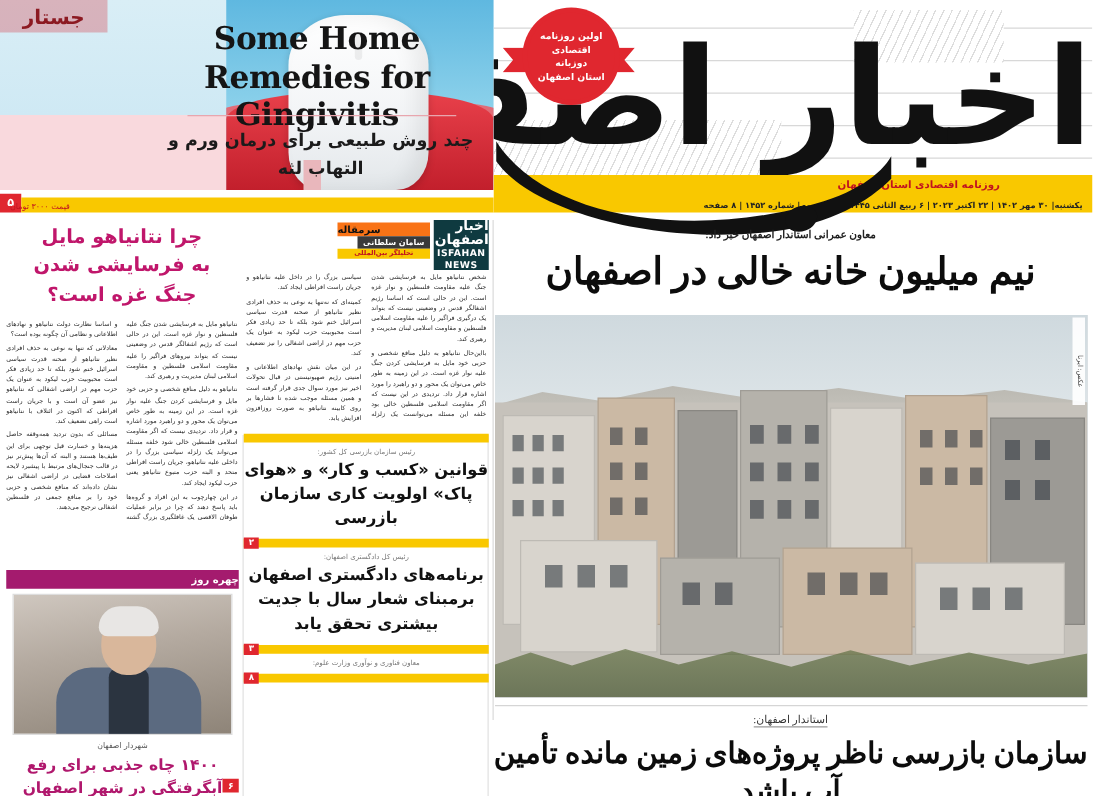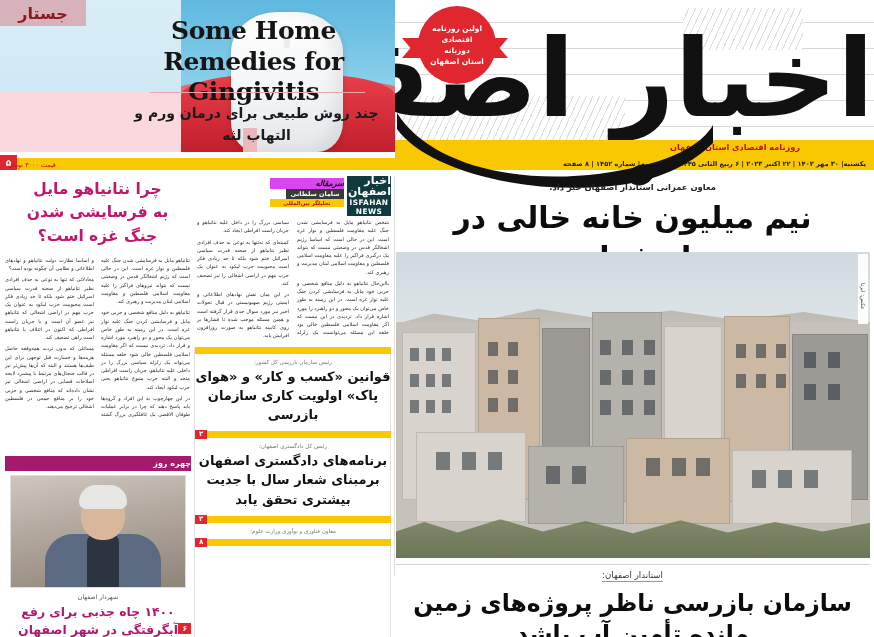--- a/index.html
+++ b/index.html
@@ -132,38 +132,38 @@
 
   
   .colB { position:absolute; right:483px; top:4px; width:196px; }
   .ed-badge { position:relative; height:44px; }
   .ed-box { position:absolute; right:0; top:2px; width:44px; height:40px;
       background:#0f3a40; display:flex; flex-direction:column; align-items:center;
       justify-content:center; color:#fff; }
   .ed-box .fa { font-size:11px; font-weight:700; line-height:1; margin-bottom:2px; }
   .ed-box .en { font-size:7.4px; font-weight:700; line-height:1.15; direction:ltr; letter-spacing:.4px;}
   .ed-strip { position:absolute; right:47px; top:4px; width:74px; }
-  .ed-s1 { background:#d946ef; color:#111; font-size:8px; font-weight:700; text-align:right; padding:1px 0;font-style:italic;}
+  .ed-s1 { background:#f97316; color:#111; font-size:8px; font-weight:700; text-align:left; padding:1px 0;}
   .ed-s2 { background:#3a3a3a; color:#fff; font-size:6.4px; font-weight:700; text-align:center; padding:1px 0;margin-left:16px;}
   .ed-s3 { background:#f9c800; color:#c1121f; font-size:5.4px; font-weight:700; text-align:center; padding:1px 0;}
 
   .mid-body { column-count:2; column-gap:8px; font-size:5.1px; line-height:1.62;
       color:#2a2a2a; text-align:justify; padding:0 2px; }
   .mid-body p { margin-bottom:3px; }
 
   .brief { margin-top:7px; }
   .brief-bar { height:7px; background:#f9c800; position:relative; margin-bottom:5px; }
   .brief-bar-l { position:absolute; left:0; top:-1px; background:#e0272f; color:#fff;
       font-size:7px; font-weight:700; padding:0 4px; line-height:9px; }
   .brief-kicker { font-size:5.6px; color:#777; text-align:center; margin-bottom:2px; }
   .brief-title { font-size:13px; font-weight:700; color:#111; text-align:center;
       line-height:1.48; }
 
   
-  .colC { position:absolute; right:0; top:0; width:483px; height:391px; }
+  .colC { position:absolute; right:0; top:0; width:483px; height:391px;font-family:Liberation Serif, serif; }
   .mainsep { position:absolute; right:479px; top:6px; width:1px; height:400px; background:#dcdcdc; }
   .mc-kicker { text-align:center; font-size:8.4px; font-weight:700; color:#222; margin-top:12px; }
   .mc-head { text-align:center; font-size:30px; font-weight:700; color:#0c0c0c;
       line-height:1.32; margin-top:6px; letter-spacing:-0.5px; }
 
   .mc-photo { position:absolute; right:4px; top:82px; width:474px; height:306px;
       overflow:hidden; background:#b9c3c9; }
   .sky { position:absolute; left:0; top:0; width:474px; height:86px;
       background:linear-gradient(180deg,#cfd9de 0%, #dfe6e9 100%); }
   .mtn { position:absolute; left:0; top:48px; width:474px; height:40px;

